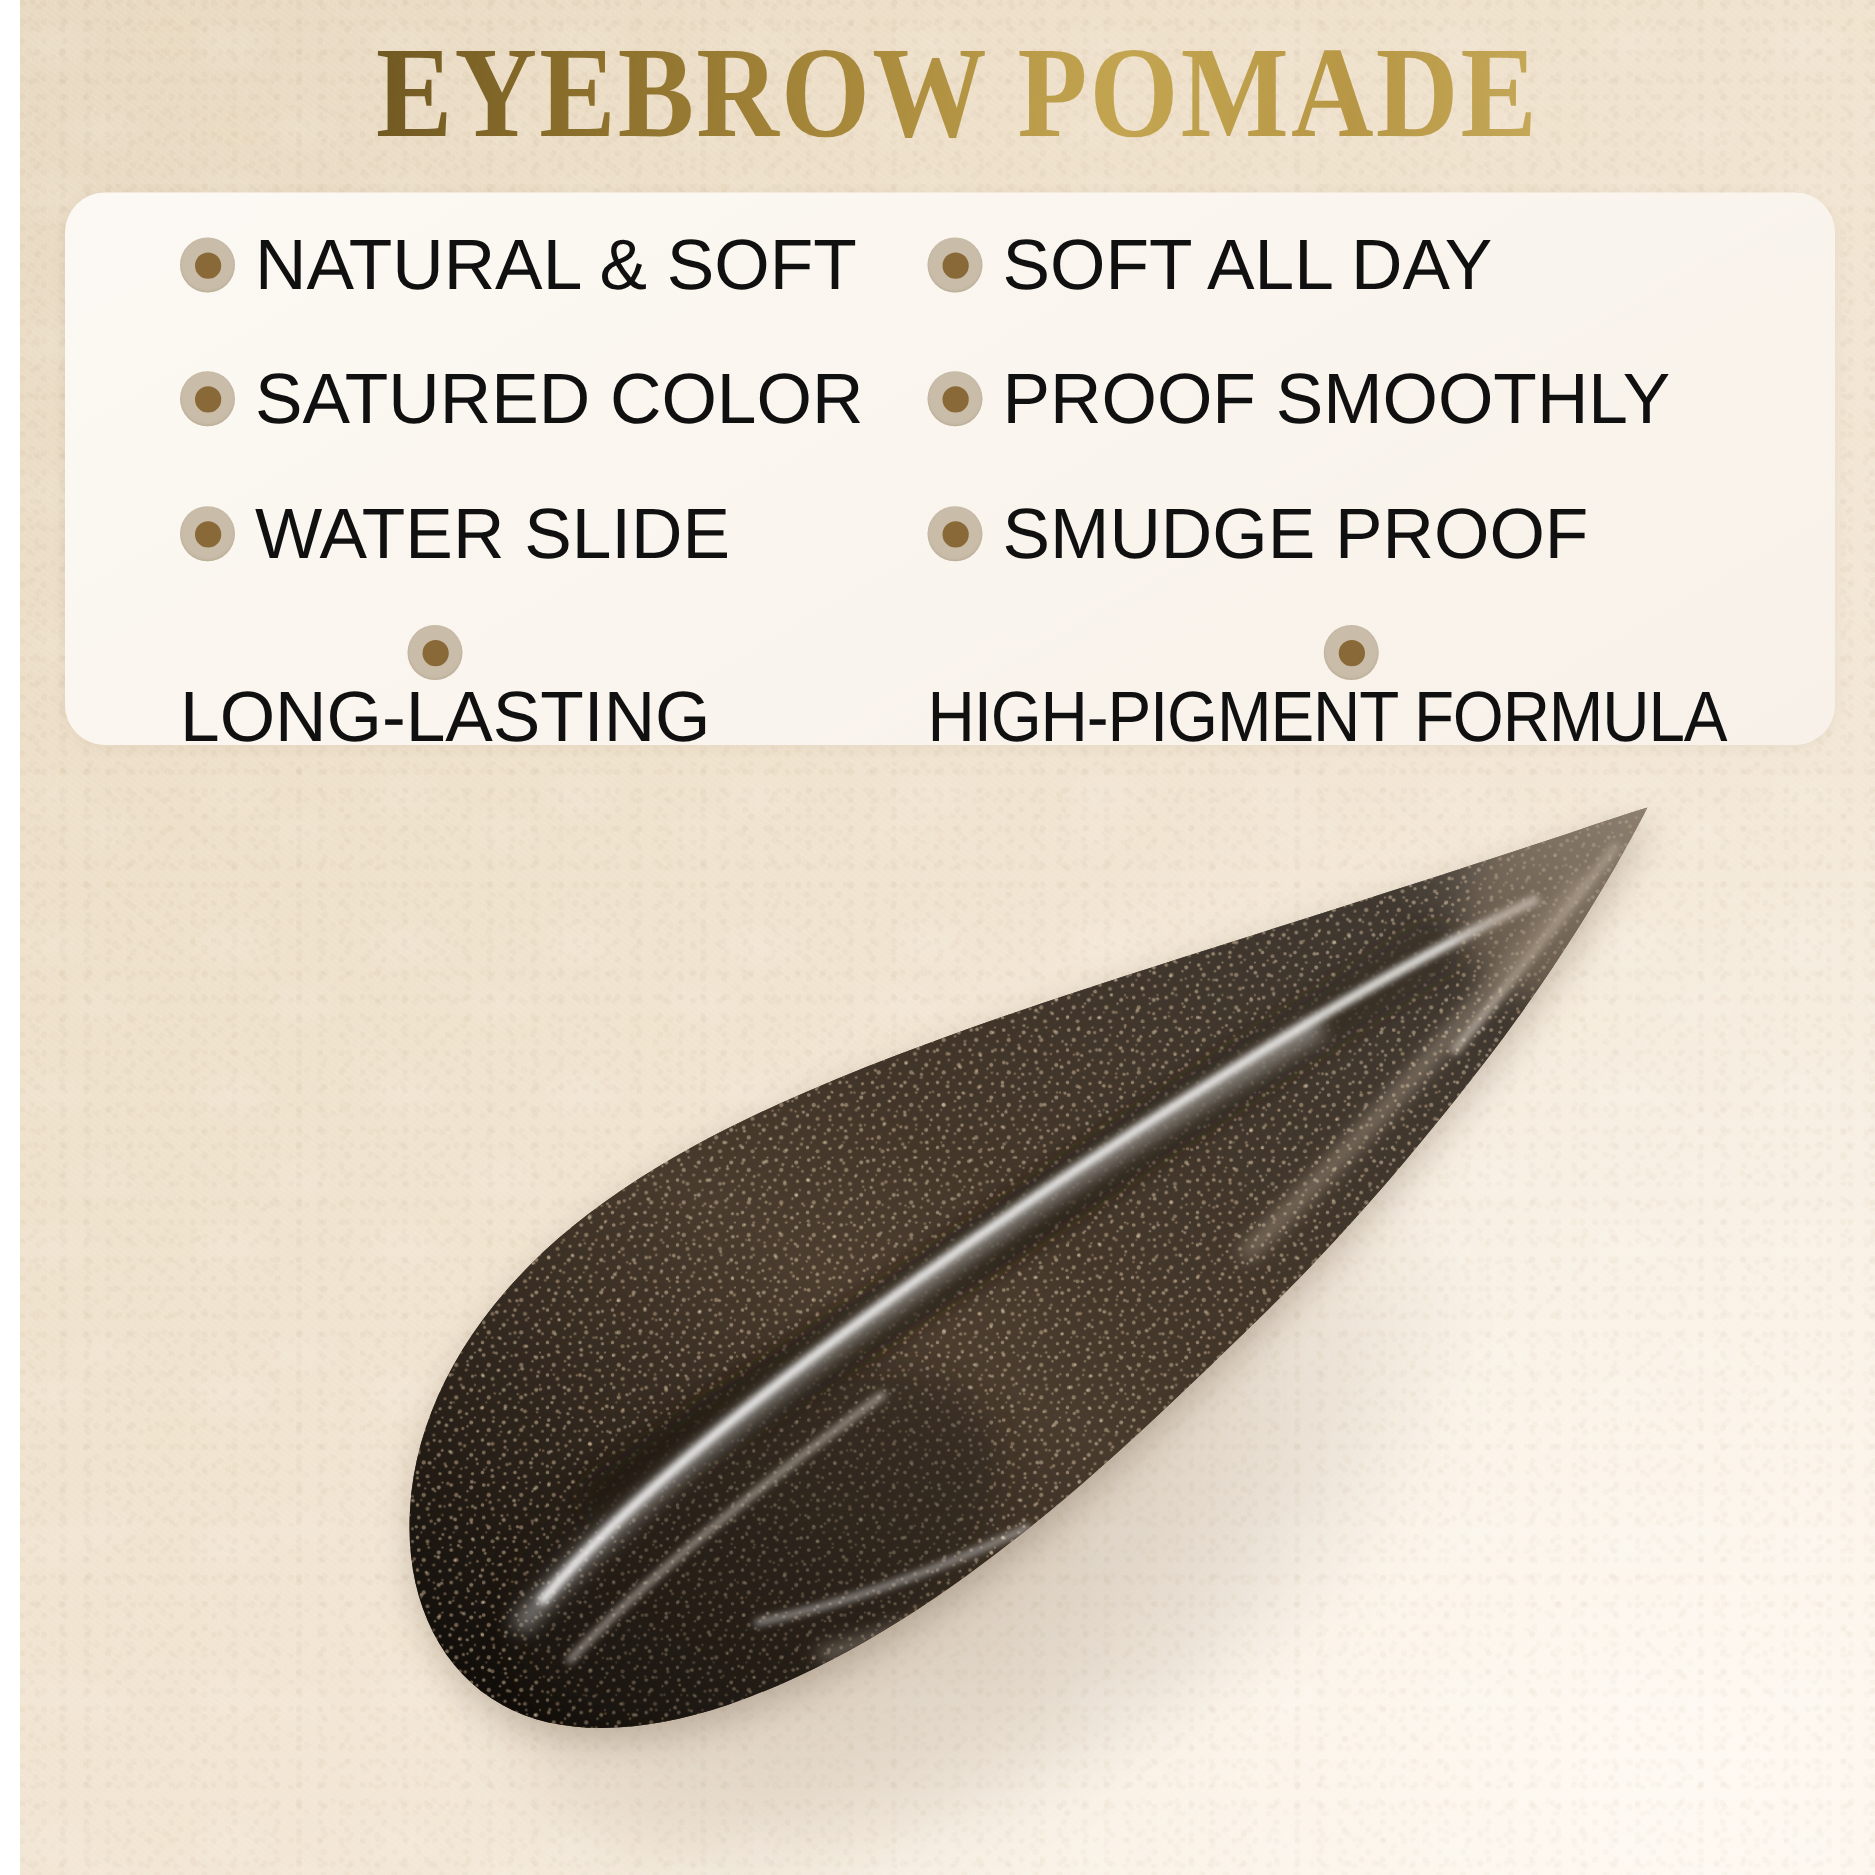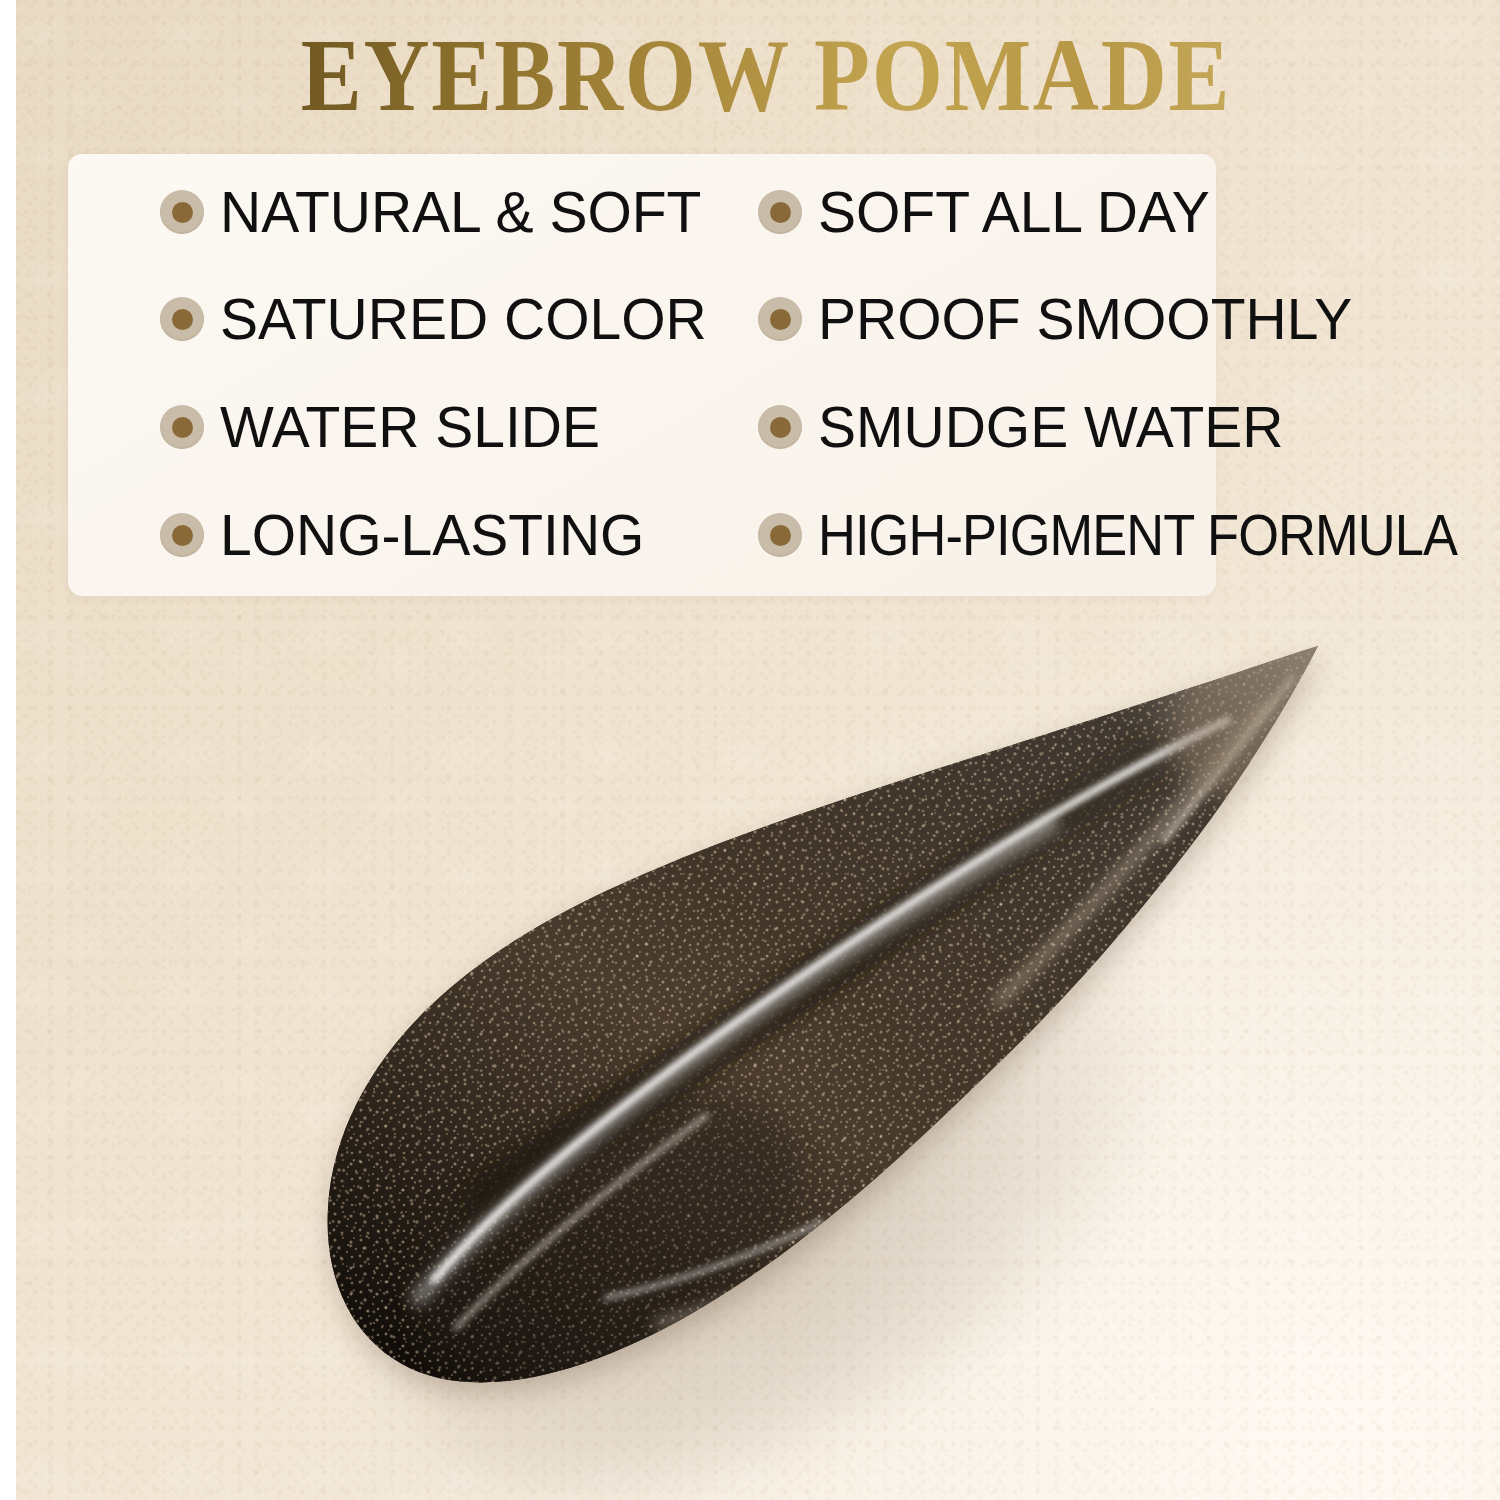--- a/index.html
+++ b/index.html
@@ -84,42 +84,42 @@
         #b0913f 100%);
     -webkit-background-clip: text;
     background-clip: text;
     color: transparent;
     -webkit-text-fill-color: transparent;
   }
 
   
   #card {
     position: absolute;
-    left: 52px;
+    left: 36px;
     top: 154px;
-    width: 1148px;
+    width: 1416px;
     height: 442px;
-    border-radius: 14px;
+    border-radius: 32px;
     background: linear-gradient(150deg, #fcf9f4 0%, #faf5ee 45%, #f7f1e9 100%);
     box-shadow: 0 2px 10px rgba(150,126,94,.10);
   }
 
   .row {
     position: absolute;
     display: flex;
     align-items: center;
     height: 70px;
   }
   .col-l { left: 92px; }
   .col-r { left: 690px; }
 
   .r1 { top: 23px; }
   .r2 { top: 130px; justify-content: space-between; }
   .r3 { top: 238px; }
-  .r4 { top: 346px; }
+  .r4 { top: 346px; flex-direction: column; }
 
   .bullet {
     flex: 0 0 auto;
     width: 44px;
     height: 44px;
     border-radius: 50%;
     background: #c9bda9;
     display: flex;
     align-items: center;
     justify-content: center;
@@ -233,21 +233,21 @@
       <span class="bullet">
           <i></i>
         </span>
       <span class="feat">WATER SLIDE</span>
     </div>
 
     <div class="row col-r r3">
       <span class="bullet">
           <i></i>
         </span>
-      <span class="feat">SMUDGE WATER</span>
+      <span class="feat">SMUDGE PROOF</span>
     </div>
 
     <div class="row col-l r4">
       <span class="bullet">
           <i></i>
         </span>
       <span class="feat">LONG-LASTING</span>
     </div>
 
     <div class="row col-r r4">

